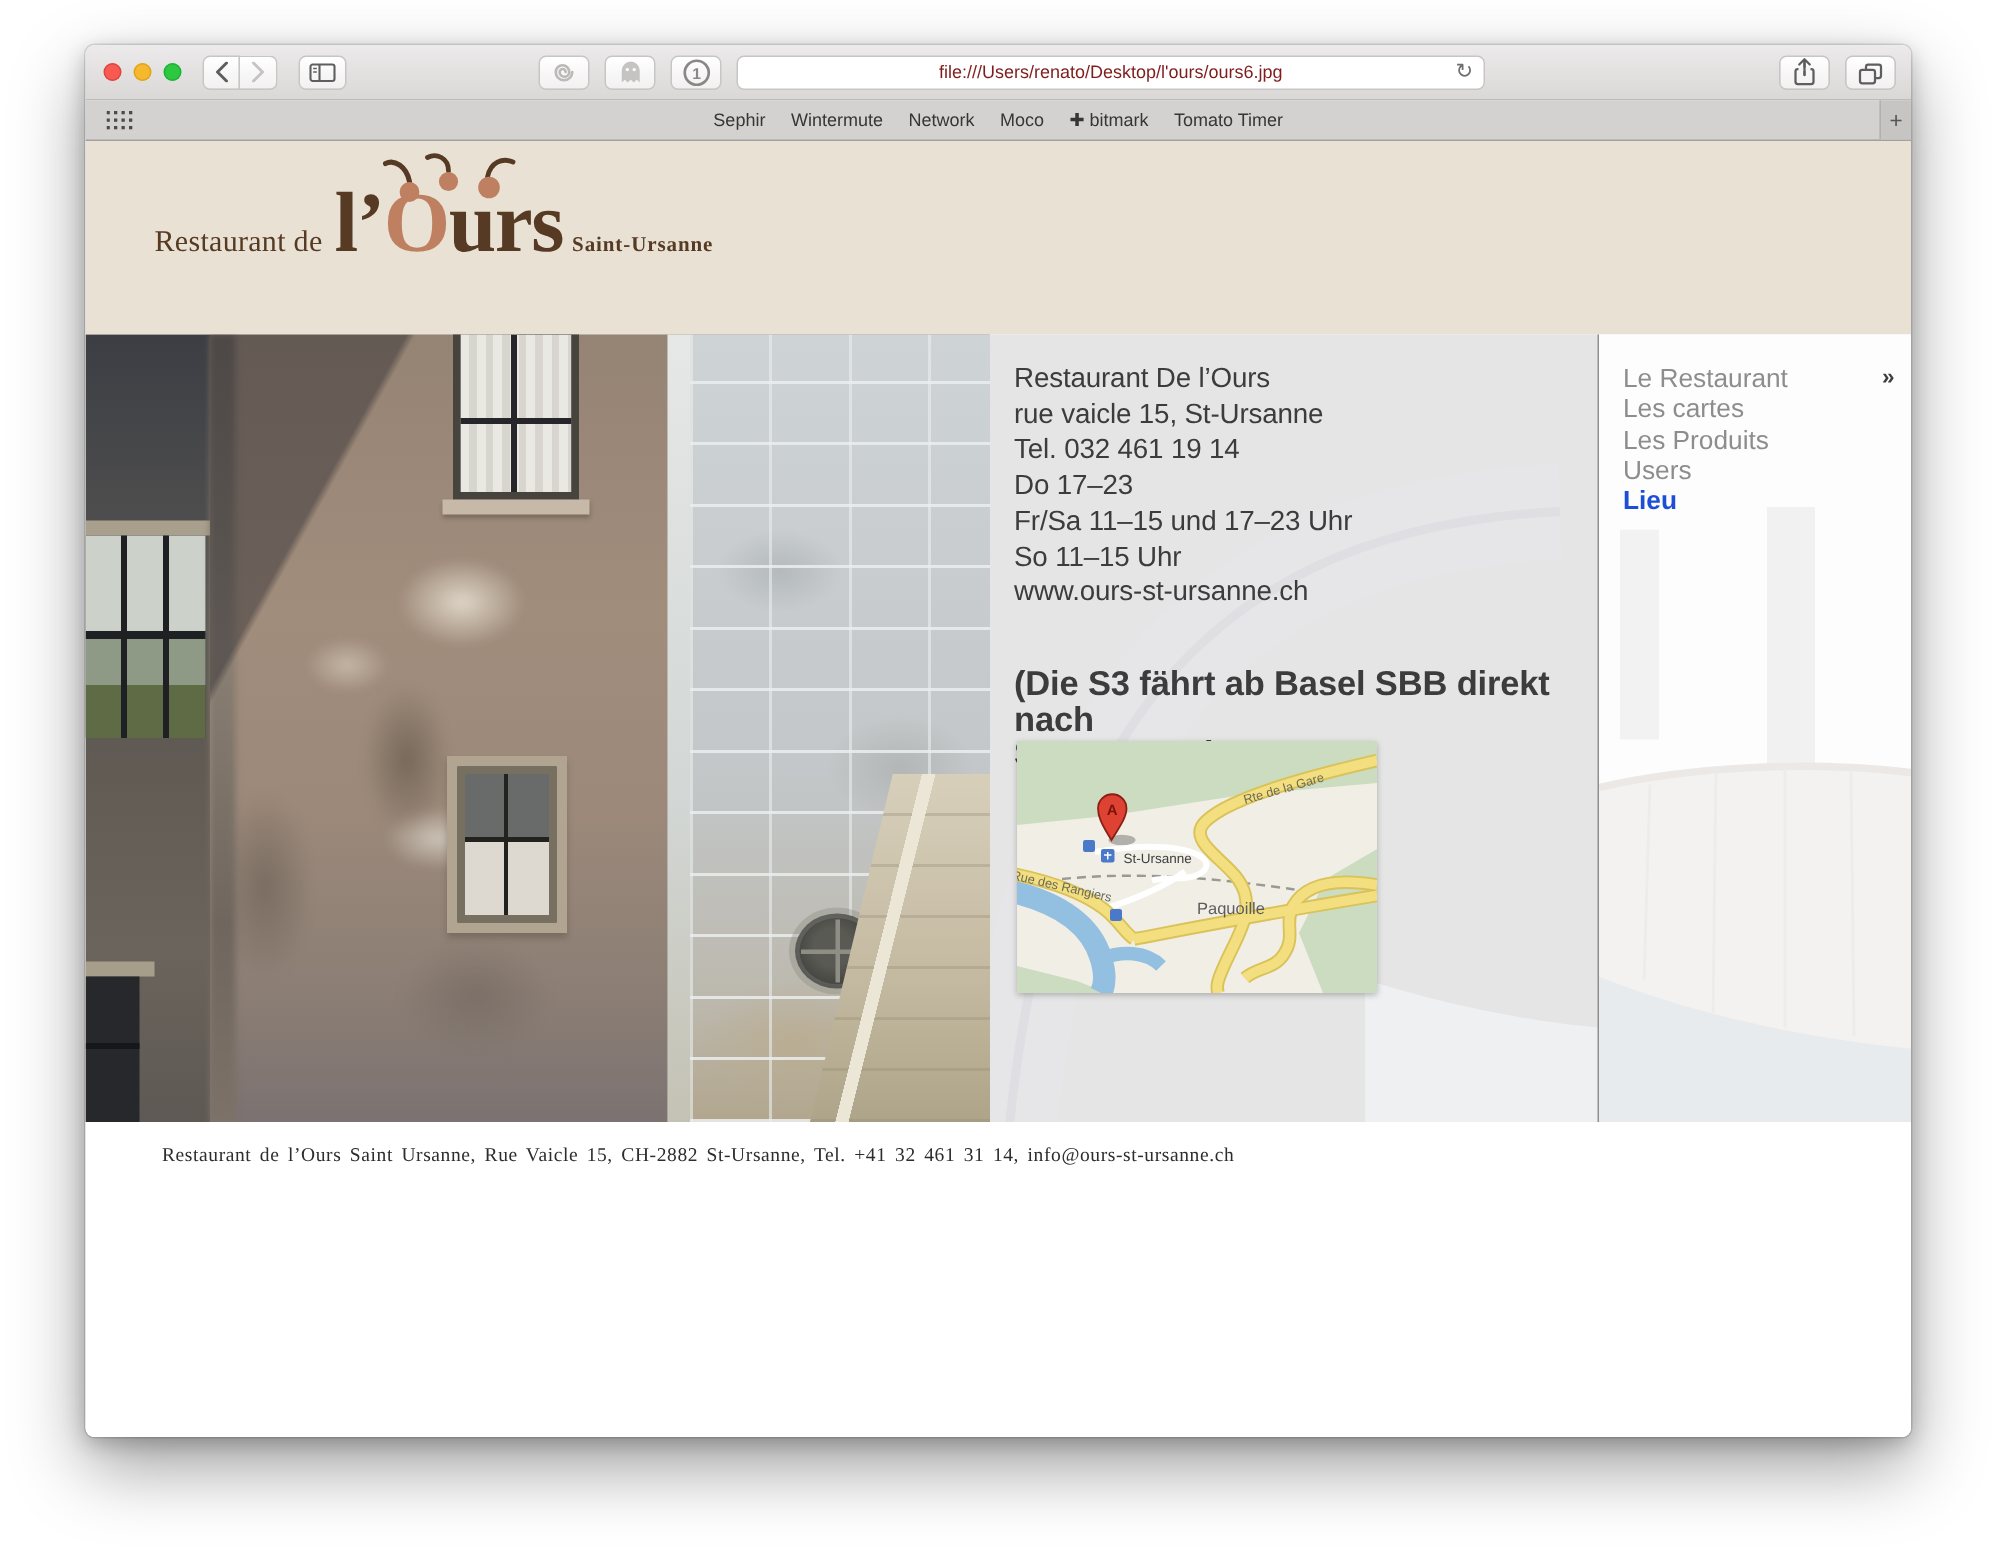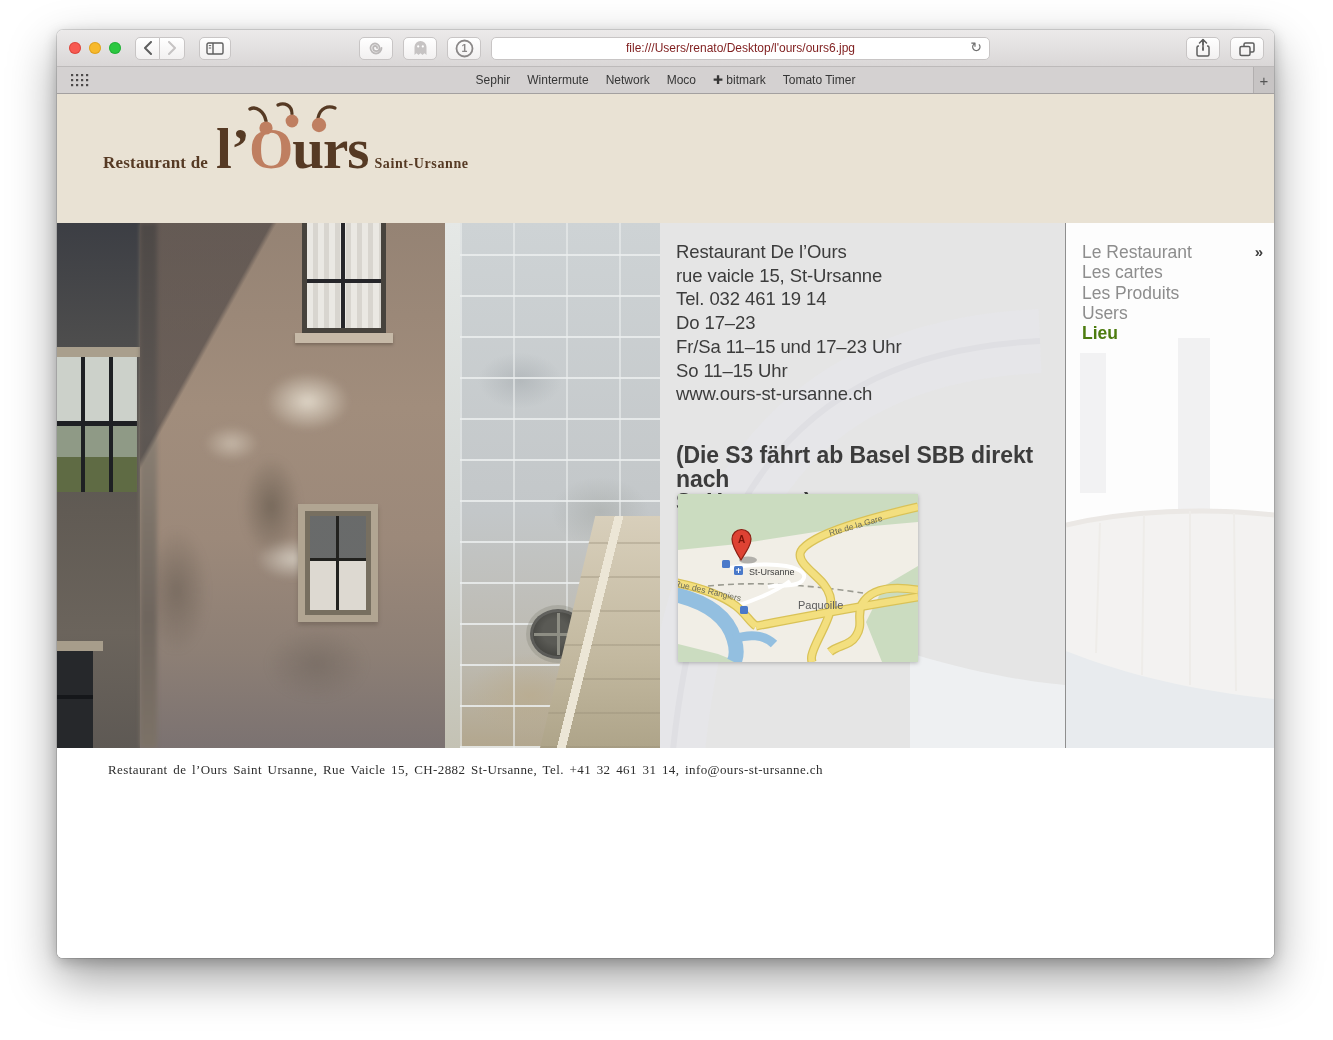--- a/index.html
+++ b/index.html
@@ -34,21 +34,21 @@
     display:flex;align-items:center;justify-content:center;gap:17px;box-sizing:border-box;}
   .bookmark{font-size:12px;color:#363636;}
   .gridicon{position:absolute;left:14px;top:7px;}
   .plusbtn{position:absolute;right:0;top:0;width:20px;height:26px;background:#c7c4c4;border-left:1px solid #b2afaf;
     display:flex;align-items:center;justify-content:center;font-size:15px;color:#555;}
   
   .site{height:864px;background:#fff;position:relative;}
   .site-header{height:129px;background:#e9e2d4;position:relative;}
   .logo{position:absolute;left:46px;top:28px;display:flex;align-items:baseline;
     font-family:"Liberation Serif",serif;color:#563a24;}
-  .logo-small{font-size:17px;font-weight:bold;letter-spacing:.2px;}
+  .logo-small{font-size:20px;font-weight:normal;letter-spacing:.2px;}
   .logo-big{position:relative;font-size:57px;font-weight:bold;line-height:.95;margin:0 6px 0 8px;letter-spacing:-1px;}
   .logo-o{color:#bf7f61;}
   .claws{position:absolute;left:32px;top:-20px;}
   .logo-suffix{font-size:14px;font-weight:bold;letter-spacing:.6px;}
   
   .band{height:525px;display:flex;position:relative;}
   
   .photo{width:603px;flex:none;position:relative;overflow:hidden;background:#9b9288;}
   .p-darkwall{position:absolute;left:0;top:0;width:83px;height:100%;
     background:linear-gradient(180deg,#3c3e44,#535250 30%,#615b54 55%,#6b645c 78%,#5e5954 100%);}
@@ -114,21 +114,21 @@
   .mid{width:405px;flex:none;position:relative;background:#e5e5e5;border-right:1px solid #8f8f8f;overflow:hidden;}
   .mid-art{position:absolute;inset:0;}
   .contact{position:absolute;left:16px;top:17px;font-size:18.5px;line-height:23.7px;color:#3c3c3c;letter-spacing:-.1px;}
   .note{position:absolute;left:16px;top:221px;font-size:23px;line-height:23.7px;color:#3c3c3c;letter-spacing:-.1px;font-weight:bold;}
   .map{position:absolute;left:18px;top:271px;width:240px;height:168px;box-shadow:0 1px 4px rgba(0,0,0,.25);}
   
   .sidebar{flex:1;position:relative;background:#fdfdfd;overflow:hidden;}
   .sb-art{position:absolute;inset:0;opacity:.85;}
   .nav{position:absolute;left:16px;top:19px;font-size:17.5px;line-height:20.3px;color:#8d8d8d;}
   .nav-item{cursor:default;}
-  .nav-item.active{color:#4d7c0f;font-weight:bold;}
+  .nav-item.active{color:#1d4ed8;font-weight:bold;}
   .more{position:absolute;right:11px;top:20px;font-size:15px;font-weight:bold;color:#3e3e3e;}
   
   .footer-area{height:210px;position:relative;background:#fff;}
   .footer-text{position:absolute;left:51px;top:14px;font-family:"Liberation Serif",serif;
     font-size:13px;letter-spacing:.4px;word-spacing:2px;color:#2d2d2d;}
   svg text{font-family:"Liberation Sans",sans-serif;}
 </style>
 </head>
 <body>
 

